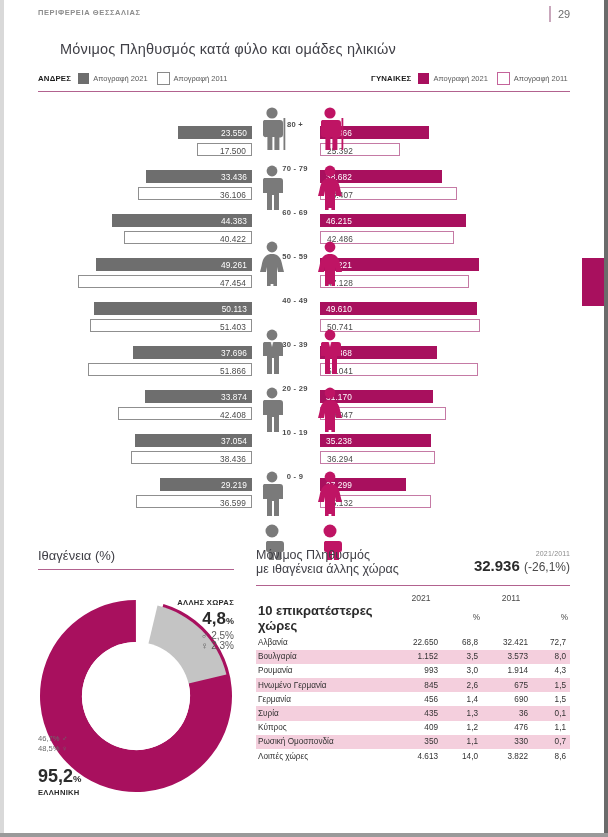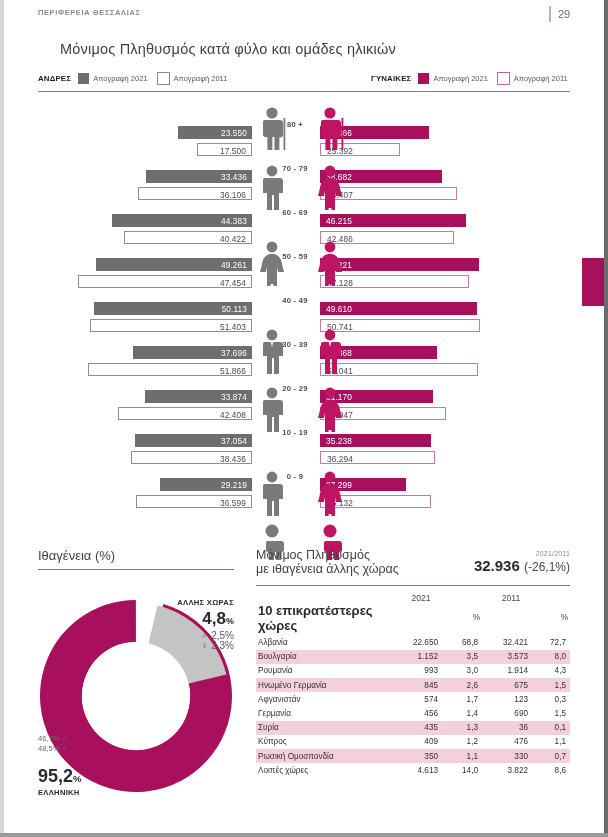--- a/index.html
+++ b/index.html
@@ -498,27 +498,20 @@
             <td class="pct">4,3</td>
           </tr>
           <tr class="alt">
             <td class="name">Ηνωμένο Γερμανία</td>
             <td class="num">845</td>
             <td class="pct">2,6</td>
             <td class="num">675</td>
             <td class="pct">1,5</td>
           </tr>
           <tr>
-            <td class="name">Αφγανιστάν</td>
-            <td class="num">574</td>
-            <td class="pct">1,7</td>
-            <td class="num">123</td>
-            <td class="pct">0,3</td>
-          </tr>
-          <tr>
             <td class="name">Γερμανία</td>
             <td class="num">456</td>
             <td class="pct">1,4</td>
             <td class="num">690</td>
             <td class="pct">1,5</td>
           </tr>
           <tr class="alt">
             <td class="name">Συρία</td>
             <td class="num">435</td>
             <td class="pct">1,3</td>

